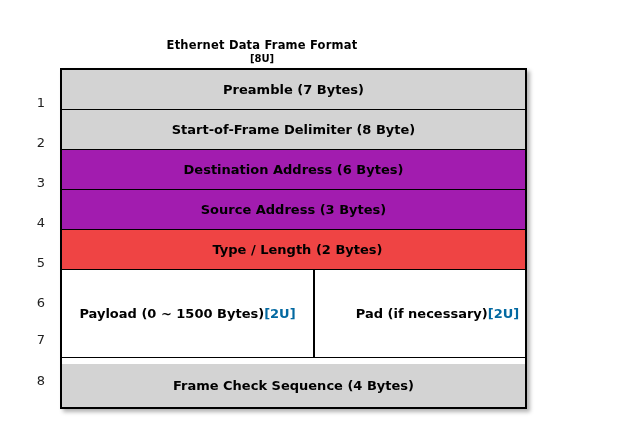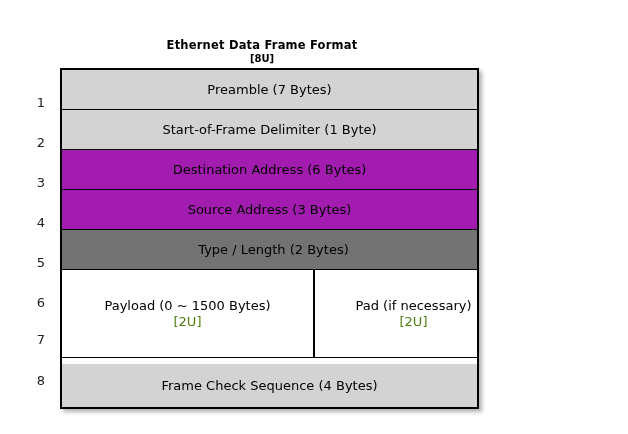--- a/index.html
+++ b/index.html
@@ -64,25 +64,26 @@
     font-size: 13px;
     color: #222222;
     line-height: 13px;
   }
 
   
   #frame-table {
     position: absolute;
     left: 60px;
     top: 68px;
-    width: 419px;
+    width: 467px;
     border: 2px solid #000000;
     box-sizing: border-box;
     background: #ffffff;
     box-shadow: 3px 3px 4px rgba(0,0,0,0.30);
+    font-weight: bold;
   }
   .frame-row {
     position: relative;
     box-sizing: border-box;
     border-bottom: 1px solid #000000;
     display: flex;
     align-items: center;
     justify-content: center;
     text-align: center;
   }
@@ -92,43 +93,43 @@
   .frame-row .cell-label {
     font-size: 13px;
     line-height: 16px;
     color: #000000;
     white-space: nowrap;
   }
   .frame-row .cell-note {
     display: block;
     font-size: 13px;
     line-height: 16px;
-    color: #4d7c0f;
+    color: #0369a1;
   }
 
   
   .row-h {
     height: 40px;
   }
   .fill-gray   { background: #d3d3d3; }
   .fill-blue   { background: #a21caf; }
-  .fill-yellow { background: #737373; padding-left: 8px; }
+  .fill-yellow { background: #ef4444; padding-left: 8px; }
   .fill-white  { background: #ffffff; }
 
   
   #row-payload-pad {
     height: 88px;
     display: flex;
     align-items: stretch;
     padding: 0;
   }
   .split-cell {
     box-sizing: border-box;
     display: flex;
-    flex-direction: column;
+    flex-direction: row;
     align-items: center;
     justify-content: center;
     text-align: center;
     background: #ffffff;
   }
   #cell-payload {
     width: 253px;
     border-right: 2px solid #000000;
   }
   #cell-pad {
@@ -157,21 +158,21 @@
     <span class="row-number" style="top:306px;">8</span>
   </div>
 
   <div id="frame-table">
 
     <div class="frame-row row-h fill-gray">
       <span class="cell-label">Preamble (7 Bytes)</span>
     </div>
 
     <div class="frame-row row-h fill-gray">
-      <span class="cell-label">Start-of-Frame Delimiter (1 Byte)</span>
+      <span class="cell-label">Start-of-Frame Delimiter (8 Byte)</span>
     </div>
 
     <div class="frame-row row-h fill-blue">
       <span class="cell-label">Destination Address (6 Bytes)</span>
     </div>
 
     <div class="frame-row row-h fill-blue">
       <span class="cell-label">Source Address (3 Bytes)</span>
     </div>
 

